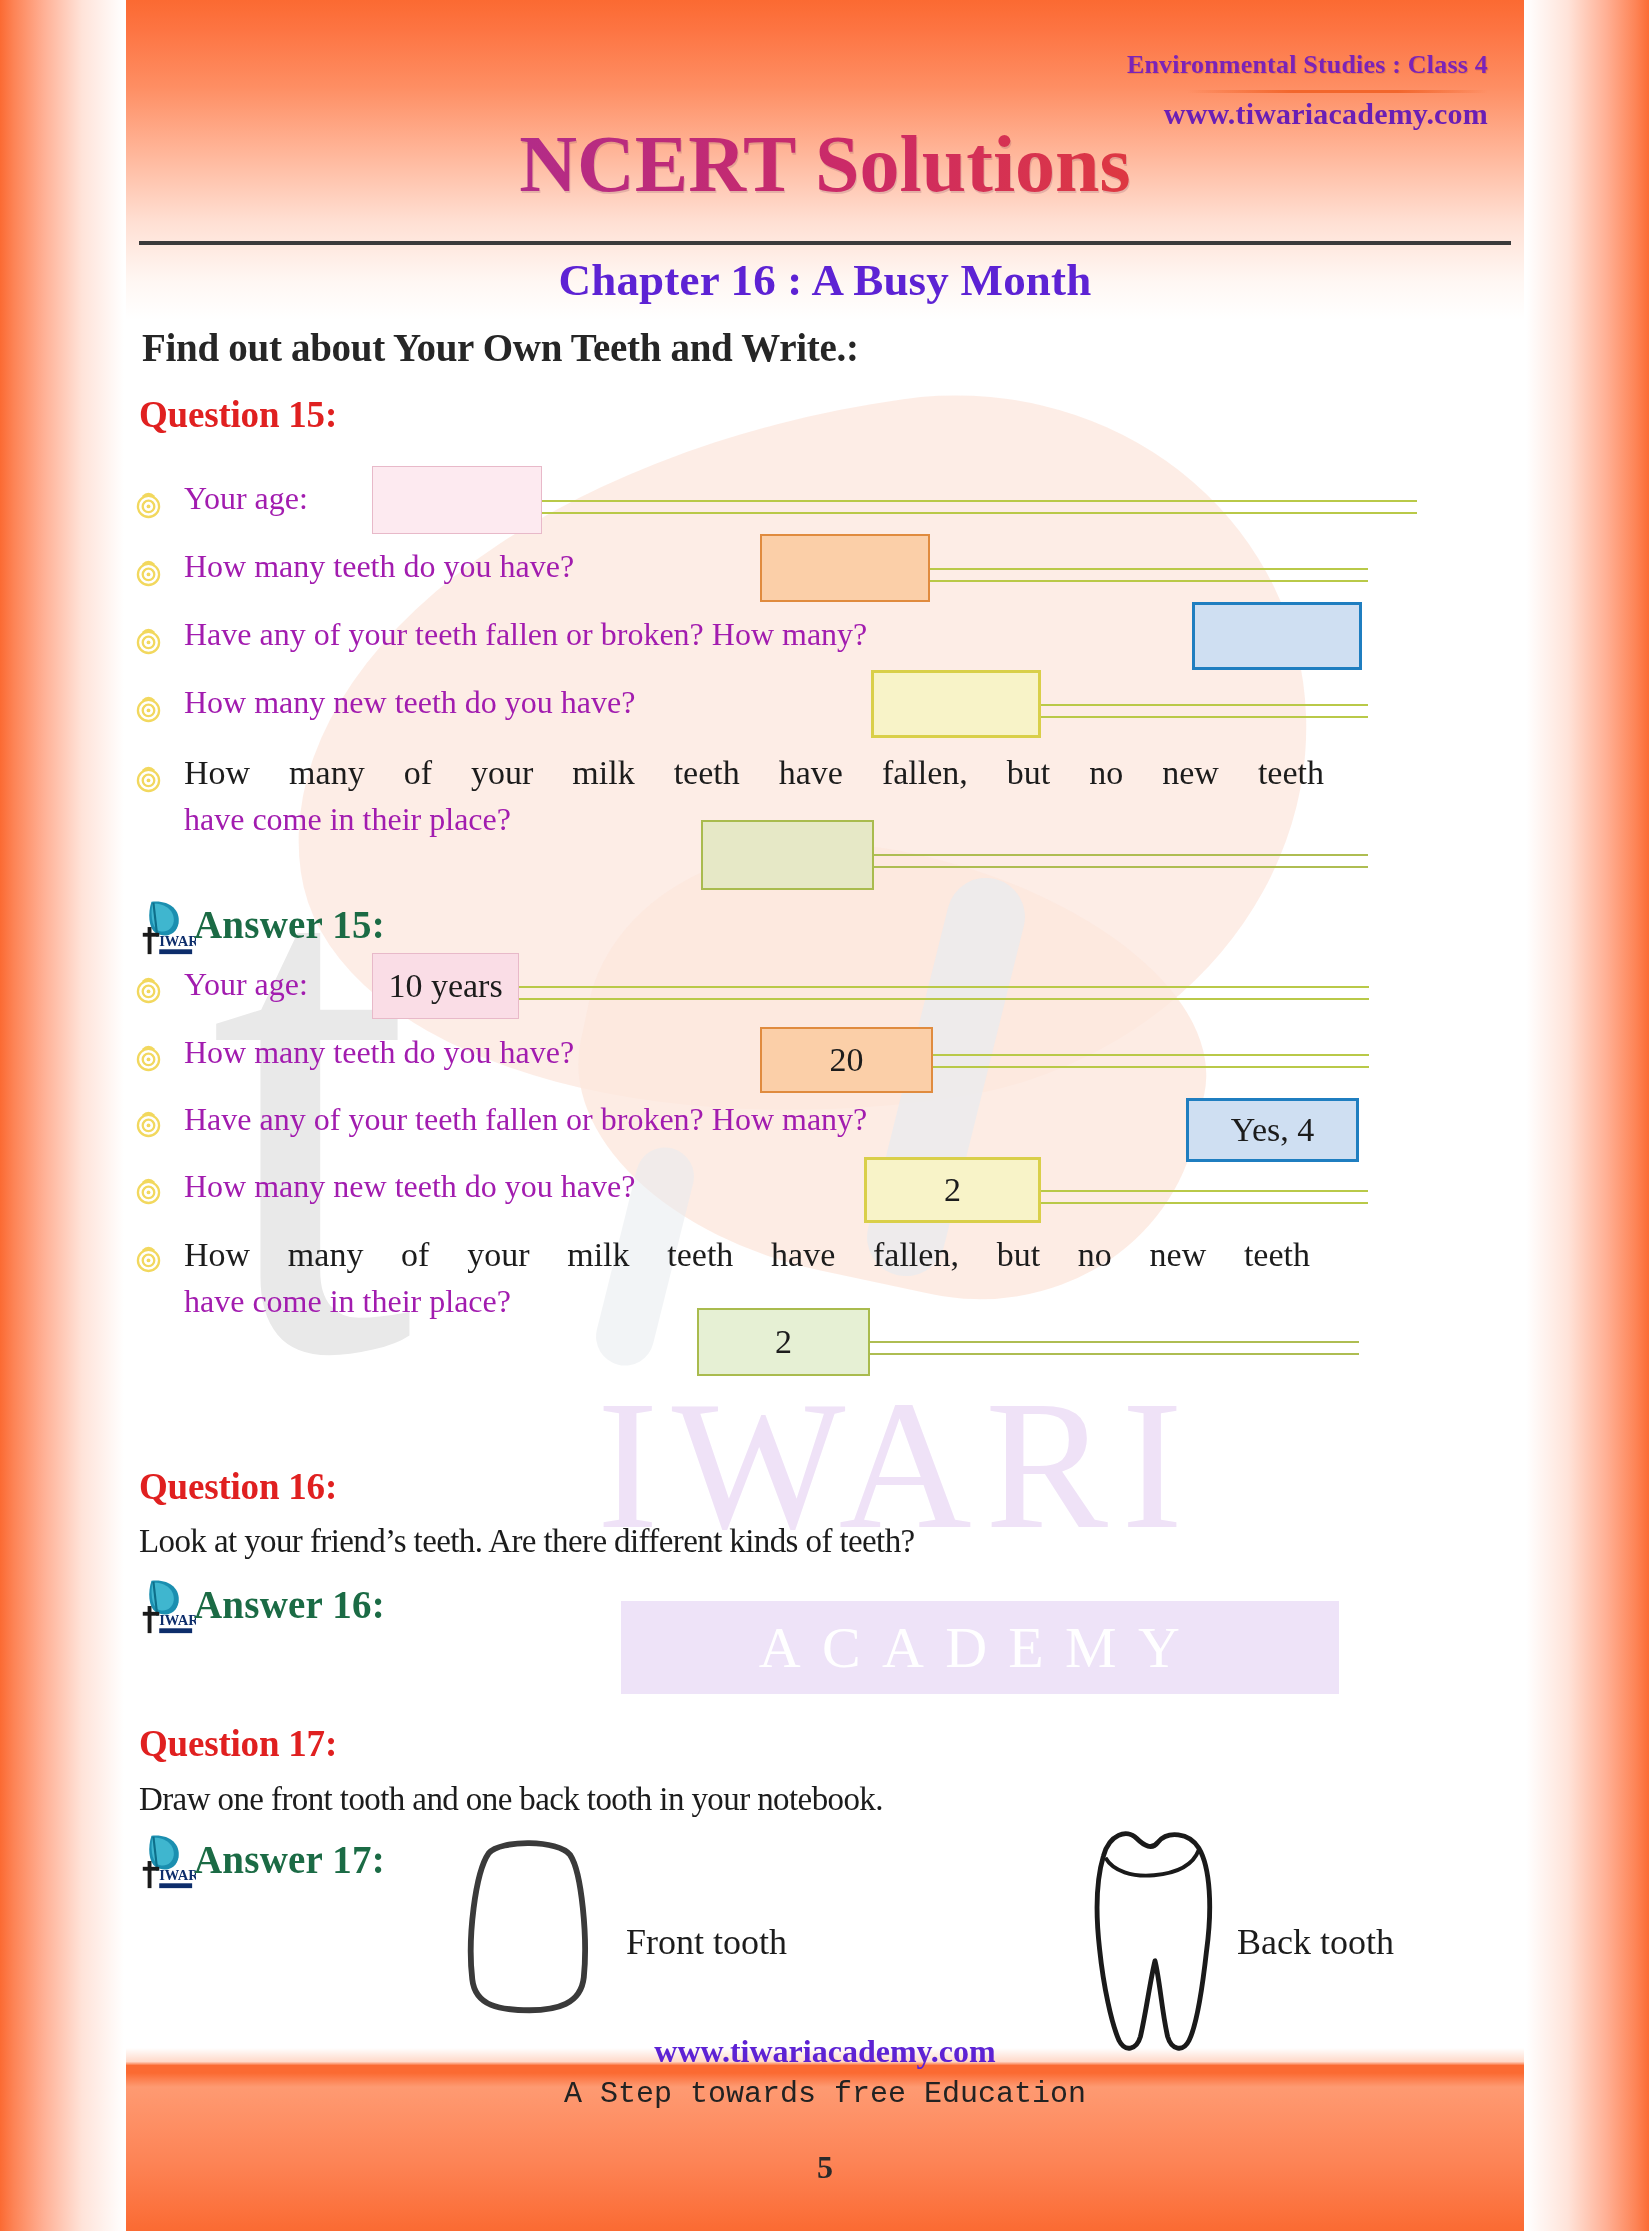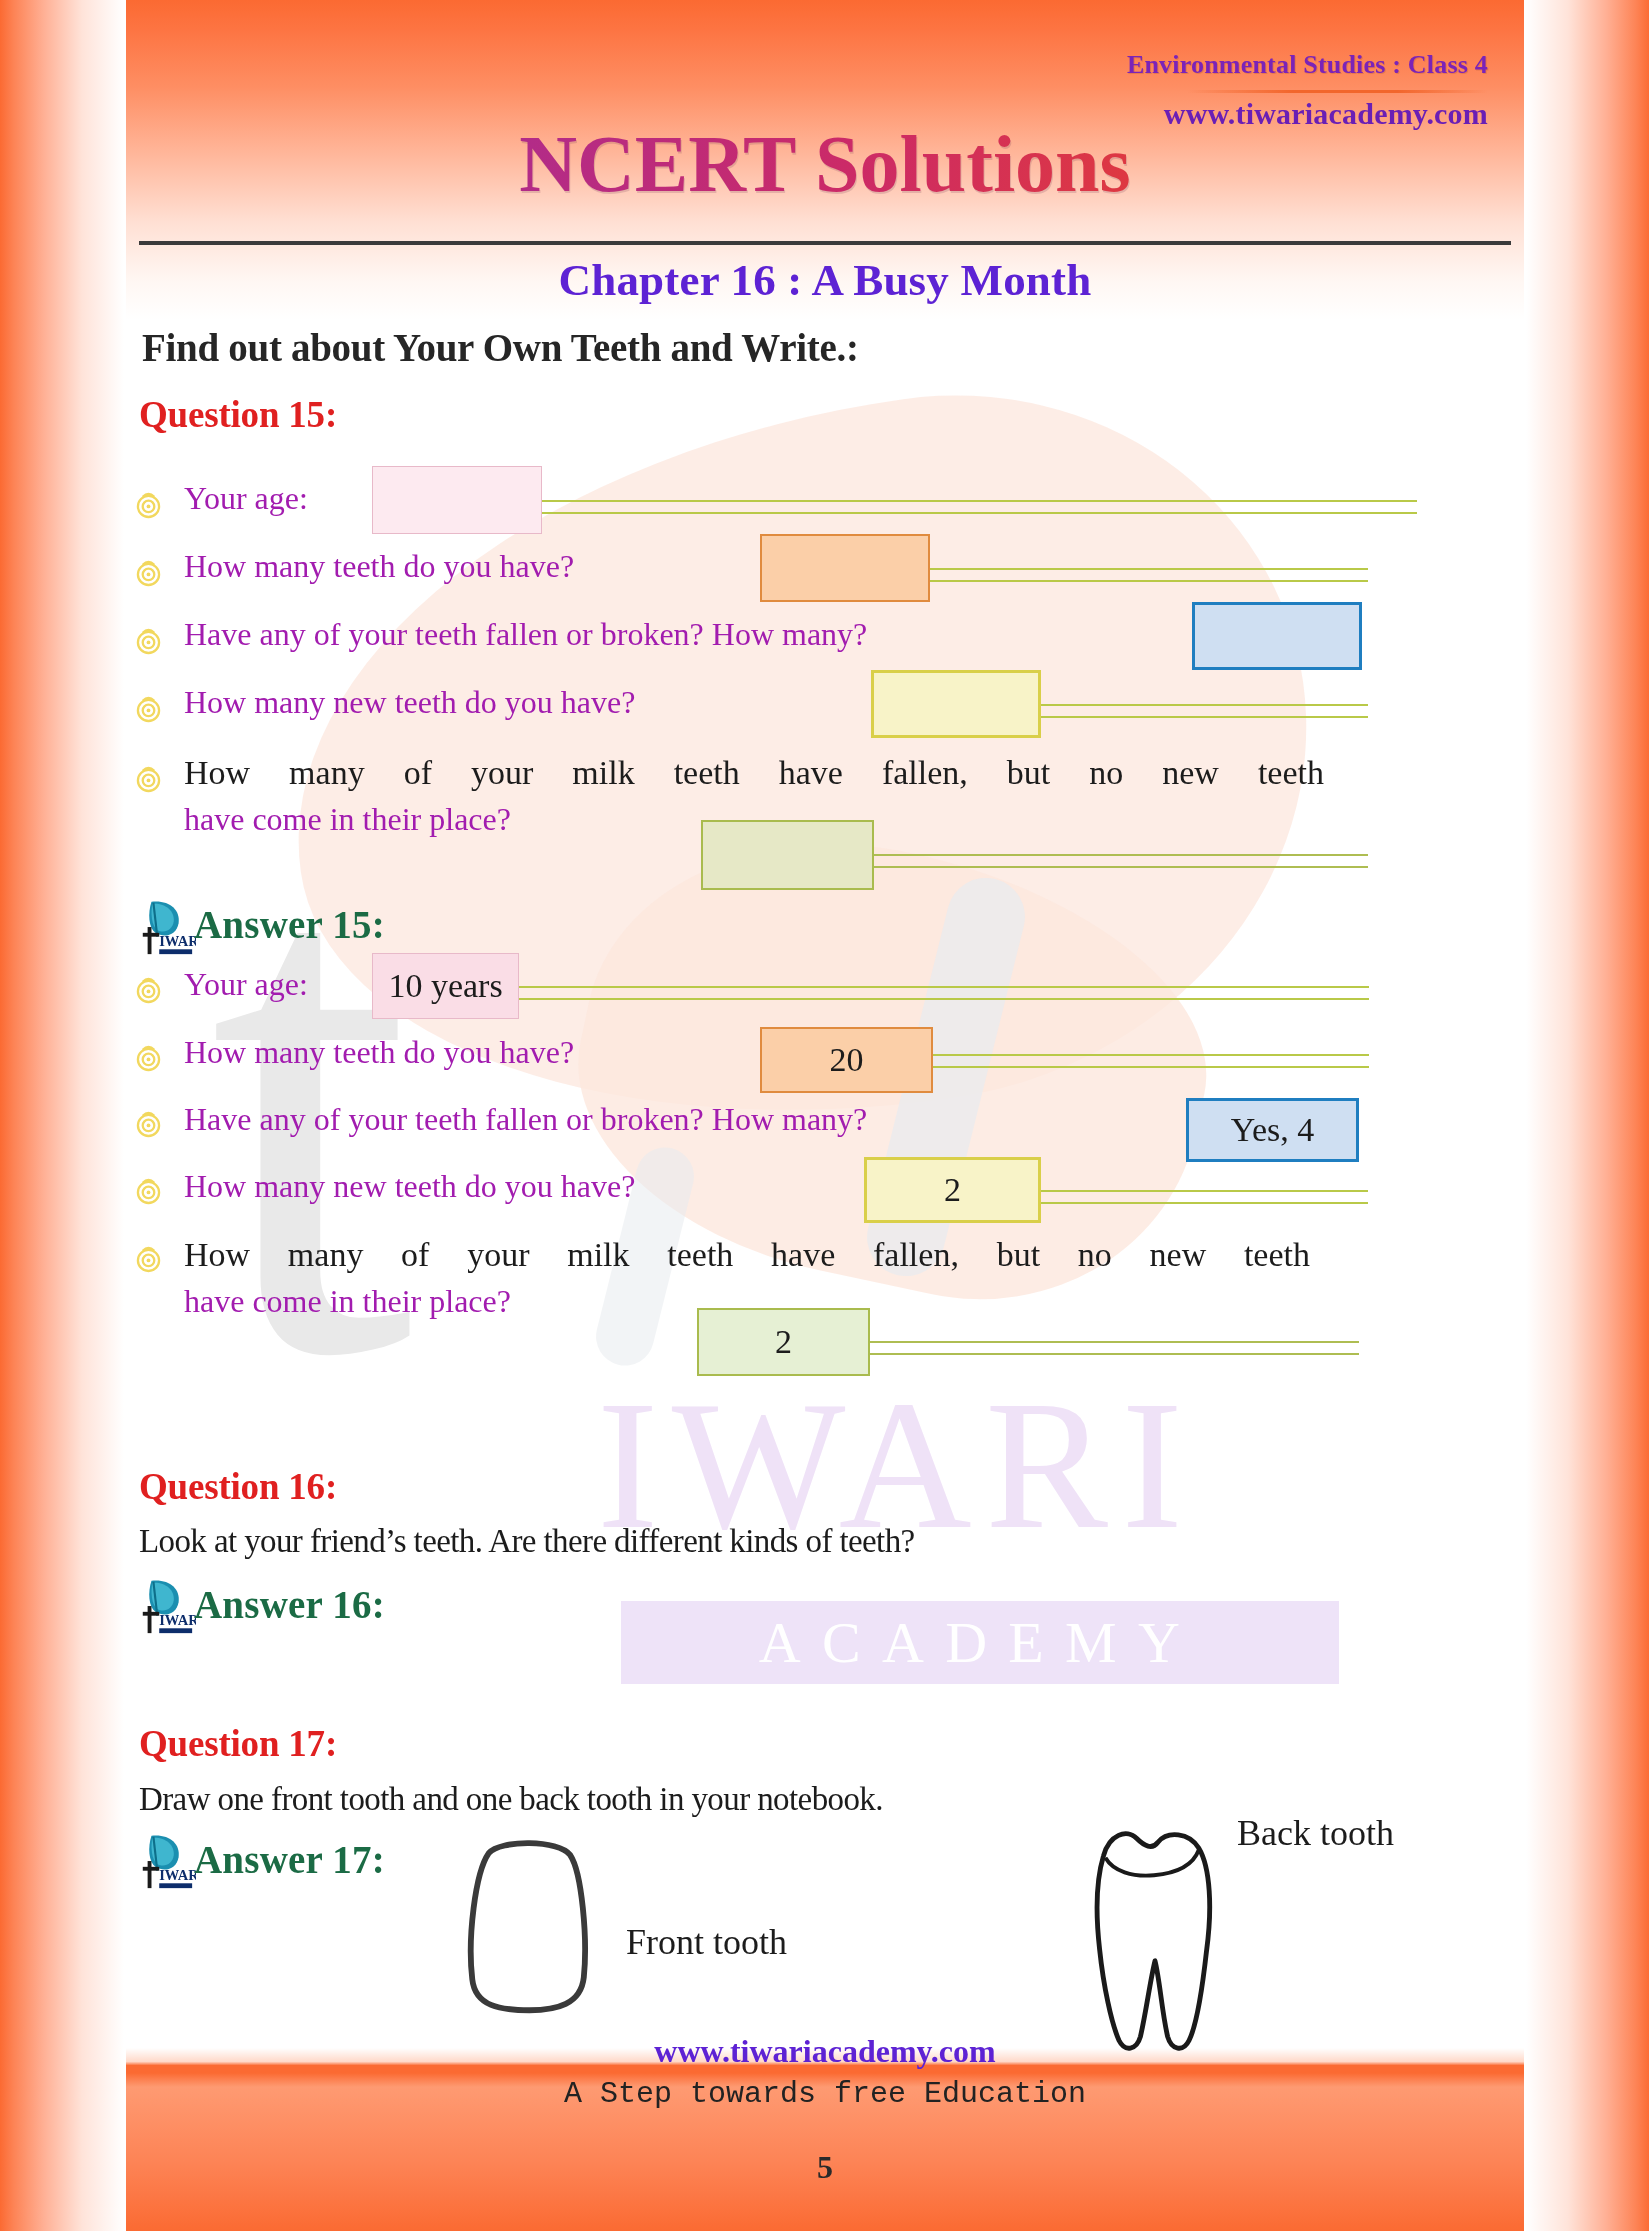--- a/index.html
+++ b/index.html
@@ -52,21 +52,21 @@
     color:#e9e9e9; letter-spacing:-9.7px;
   }
   .wm-tiwari {
     position:absolute; left:597px; top:1359px;
     font-family:"Liberation Serif", serif;
     font-size:184px; letter-spacing:13.6px; font-weight:400;
     color:#efe2f7;
   }
   .wm-academy {
     position:absolute; left:621px; top:1601px;
-    width:718px; height:83px;
+    width:718px; height:93px;
     background:#eee3f8;
     color:#ffffff;
     font-family:"Liberation Serif", serif;
     font-size:58px; letter-spacing:21.3px; font-weight:400;
     display:flex; align-items:center; justify-content:center;
   }
   .blob {
     position:absolute; z-index:2; pointer-events:none;
     background:#fdeae2; border-radius:50% 50% 45% 55% / 60% 40% 60% 40%;
   }
@@ -398,19 +398,19 @@
   </svg>
   <div class="tooth-label" style="left:626px; top:1921px;">Front tooth</div>
 
   <svg style="position:absolute; left:1082px; top:1815px; width:146px; height:243px;" viewBox="0 0 150 250">
     <path d="M22 42 C28 20 46 14 56 24 C64 32 72 36 78 28 C88 16 110 18 120 34
              C132 54 134 96 128 140 C124 176 118 216 110 232 C104 244 92 242 88 228
              C82 202 80 170 75 150 C70 170 66 202 60 228 C56 242 44 244 38 232
              C30 214 22 176 18 138 C13 94 16 62 22 42 Z" fill="#ffffff" stroke="#1a1a1a" stroke-width="5" stroke-linejoin="round"></path>
     <path d="M24 44 C32 58 52 64 74 62 C96 60 114 52 120 36" fill="none" stroke="#1a1a1a" stroke-width="4"></path>
   </svg>
-  <div class="tooth-label" style="left:1237px; top:1812px;">Back tooth</div>
+  <div class="tooth-label" style="left:1237px; top:1921px;">Back tooth</div>
 
   <div class="f-site" style="top:2033px;">www.tiwariacademy.com</div>
   <div class="f-tag" style="top:2077px;">A Step towards free Education</div>
   <div class="f-page" style="top:2149px;">5</div>
 </div>
 
 
 </body></html>

